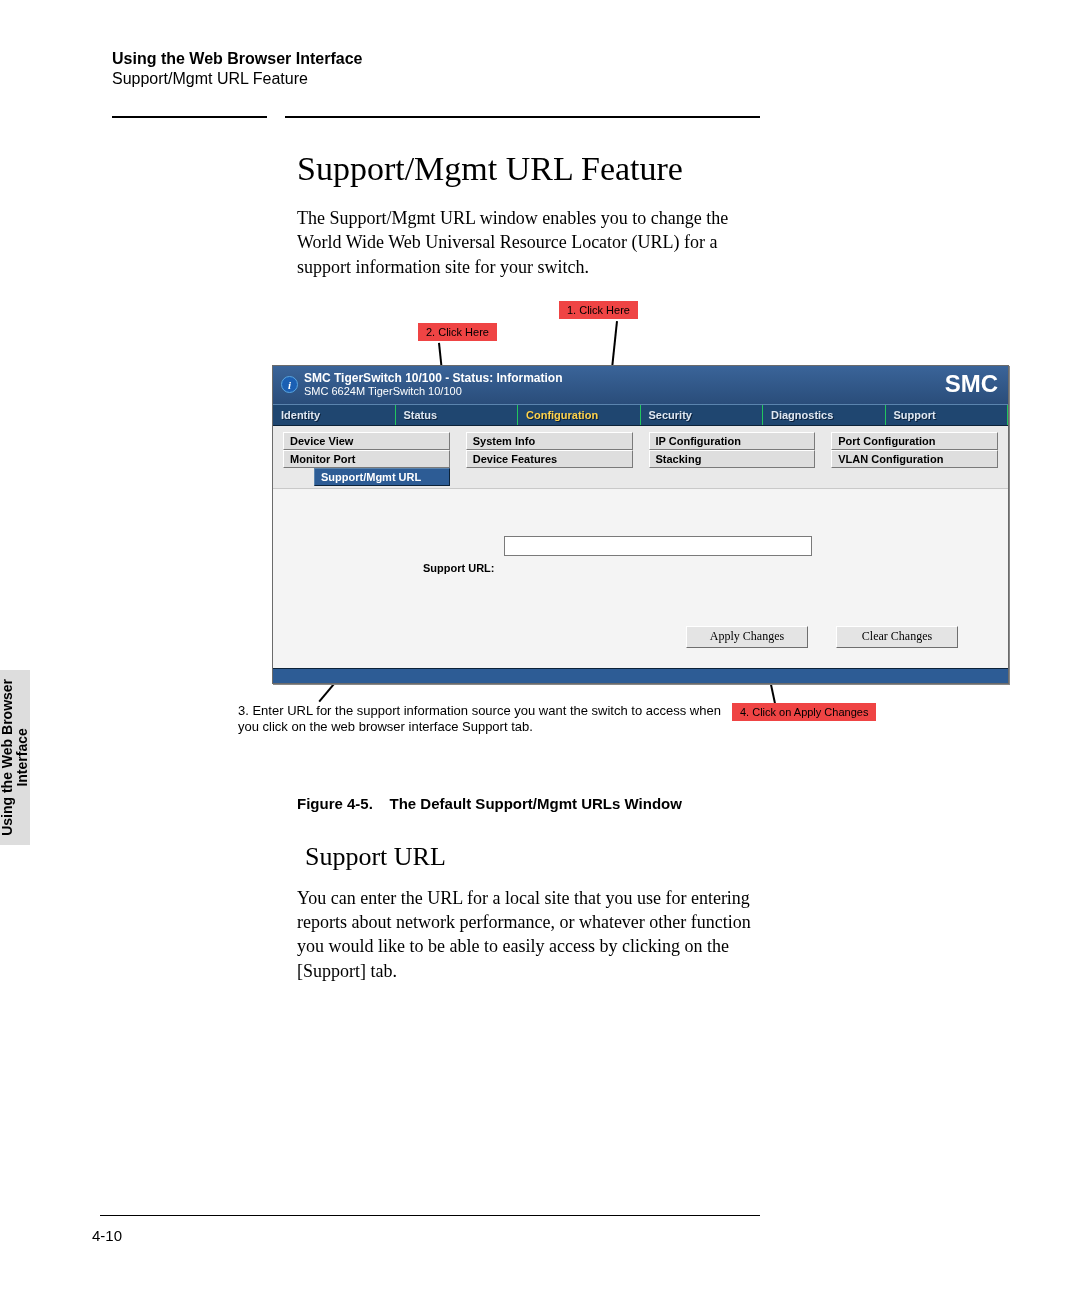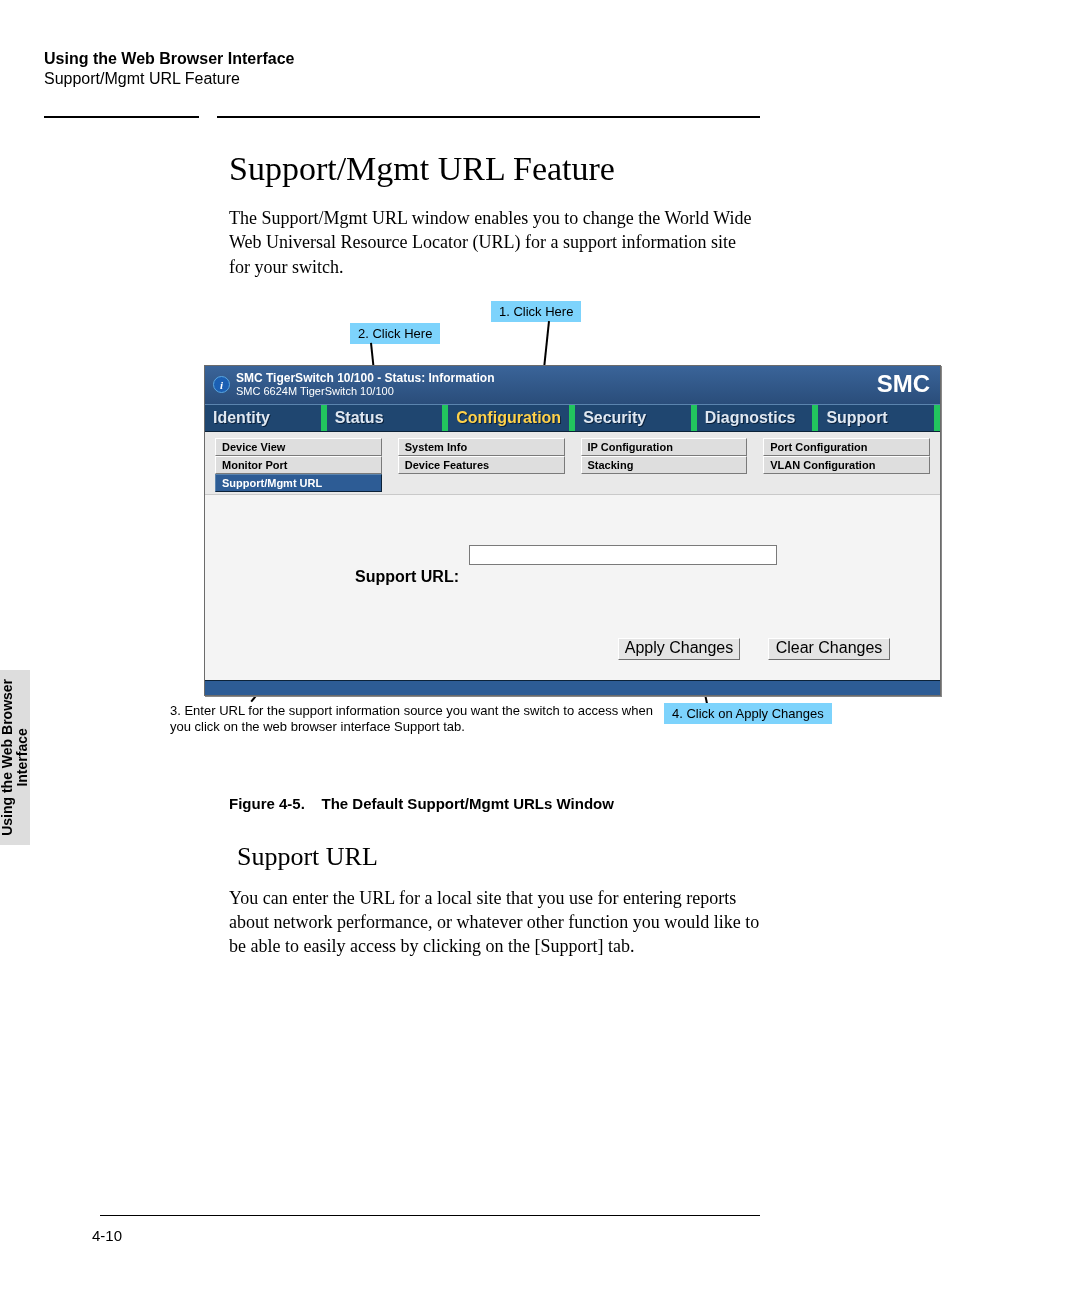--- a/index.html
+++ b/index.html
@@ -8,21 +8,21 @@
     background: #fff;
     font-family: "Times New Roman", Times, serif;
     color: #000;
     -webkit-font-smoothing: antialiased;
   }
   .page {
     width: 860px;
     height: 1296px;
     position: relative;
     box-sizing: border-box;
-    padding: 50px 100px 40px 44px;
+    padding: 50px 100px 40px 112px;
   }
   .header-line1 {
     font-family: Arial, sans-serif;
     font-weight: bold;
     font-size: 16px;
   }
   .header-line2 {
     font-family: Arial, sans-serif;
     font-size: 16px;
     margin-top: 2px;
@@ -95,23 +95,23 @@
   
   .figure-wrap {
     position: relative;
     margin-top: 16px;
     margin-left: -70px;
     width: 790px;
     height: 460px;
   }
   .callout {
     position: absolute;
-    background: #7dd3fc;
-    font-family: Arial, sans-serif;
-    font-size: 13px;
+    background: #ef4444;
+    font-family: Arial, sans-serif;
+    font-size: 11px;
     padding: 3px 8px;
   }
   
   .ptr {
     position: absolute;
     background: #000;
     transform-origin: top left;
   }
   
   .arrow {
@@ -178,25 +178,25 @@
   .tabbar {
     display: flex;
     background: #1f4670;
     border-top: 1px solid #5b84ae;
     border-bottom: 1px solid #0c2238;
   }
   .tab {
     flex: 1;
     padding: 4px 8px;
     font-family: Arial, sans-serif;
-    font-size: 16px;
+    font-size: 11px;
     font-weight: bold;
     color: #dfe8f2;
     text-shadow: 1px 1px 0 #0b203a;
-    border-right: 6px solid #22c55e;
+    border-right: 1px solid #22c55e;
     cursor: pointer;
   }
   .tab.active {
     color: #ffd24a;
   }
   .subtab-area {
     background: #e9e9e9;
     padding: 6px 10px 2px 10px;
   }
   .subtab-grid {
@@ -230,21 +230,21 @@
   }
   .form-row {
     display: flex;
     align-items: center;
     gap: 10px;
     margin-left: 130px;
   }
   .form-label {
     font-family: Arial, sans-serif;
     font-weight: bold;
-    font-size: 16px;
+    font-size: 11px;
     margin-top: 43px;
   }
   .url-input {
     width: 300px;
     height: 18px;
     border: 1px solid #7a7a7a;
     background: #fff;
     font-family: Arial, sans-serif;
     font-size: 12px;
     padding: 0 3px;
@@ -256,22 +256,22 @@
     margin-top: 52px;
     padding-right: 30px;
   }
   .ui-button {
     width: 120px;
     height: 20px;
     background: #e4e4e4;
     border: 1px solid #fff;
     border-right-color: #6e6e6e;
     border-bottom-color: #6e6e6e;
-    font-family: Liberation Sans, sans-serif;
-    font-size: 16px;
+    font-family: Liberation Serif, serif;
+    font-size: 12px;
     cursor: pointer;
     text-align: center;
     line-height: 18px;
   }
   .shot-bottom-strip {
     height: 14px;
     background: #2d5c95;
     border-top: 1px solid #0c2238;
   }
   
@@ -359,21 +359,21 @@
       <div class="subtab-area">
         <div class="subtab-grid">
           <div class="subtab">Device View</div>
           <div class="subtab">System Info</div>
           <div class="subtab">IP Configuration</div>
           <div class="subtab">Port Configuration</div>
           <div class="subtab">Monitor Port</div>
           <div class="subtab">Device Features</div>
           <div class="subtab">Stacking</div>
           <div class="subtab">VLAN Configuration</div>
-          <div class="subtab active" style="grid-column:1/2;">Support/Mgmt URL</div>
+          <div class="subtab active" style="grid-column:1/2;margin-left:31px;">Support/Mgmt URL</div>
         </div>
       </div>
 
       <div class="form-area">
         <div class="form-row">
           <span class="form-label">Support URL:</span>
           <input class="url-input" type="text" value="" style="">
         </div>
         <div class="btn-row">
           <div class="ui-button">Apply Changes</div>

